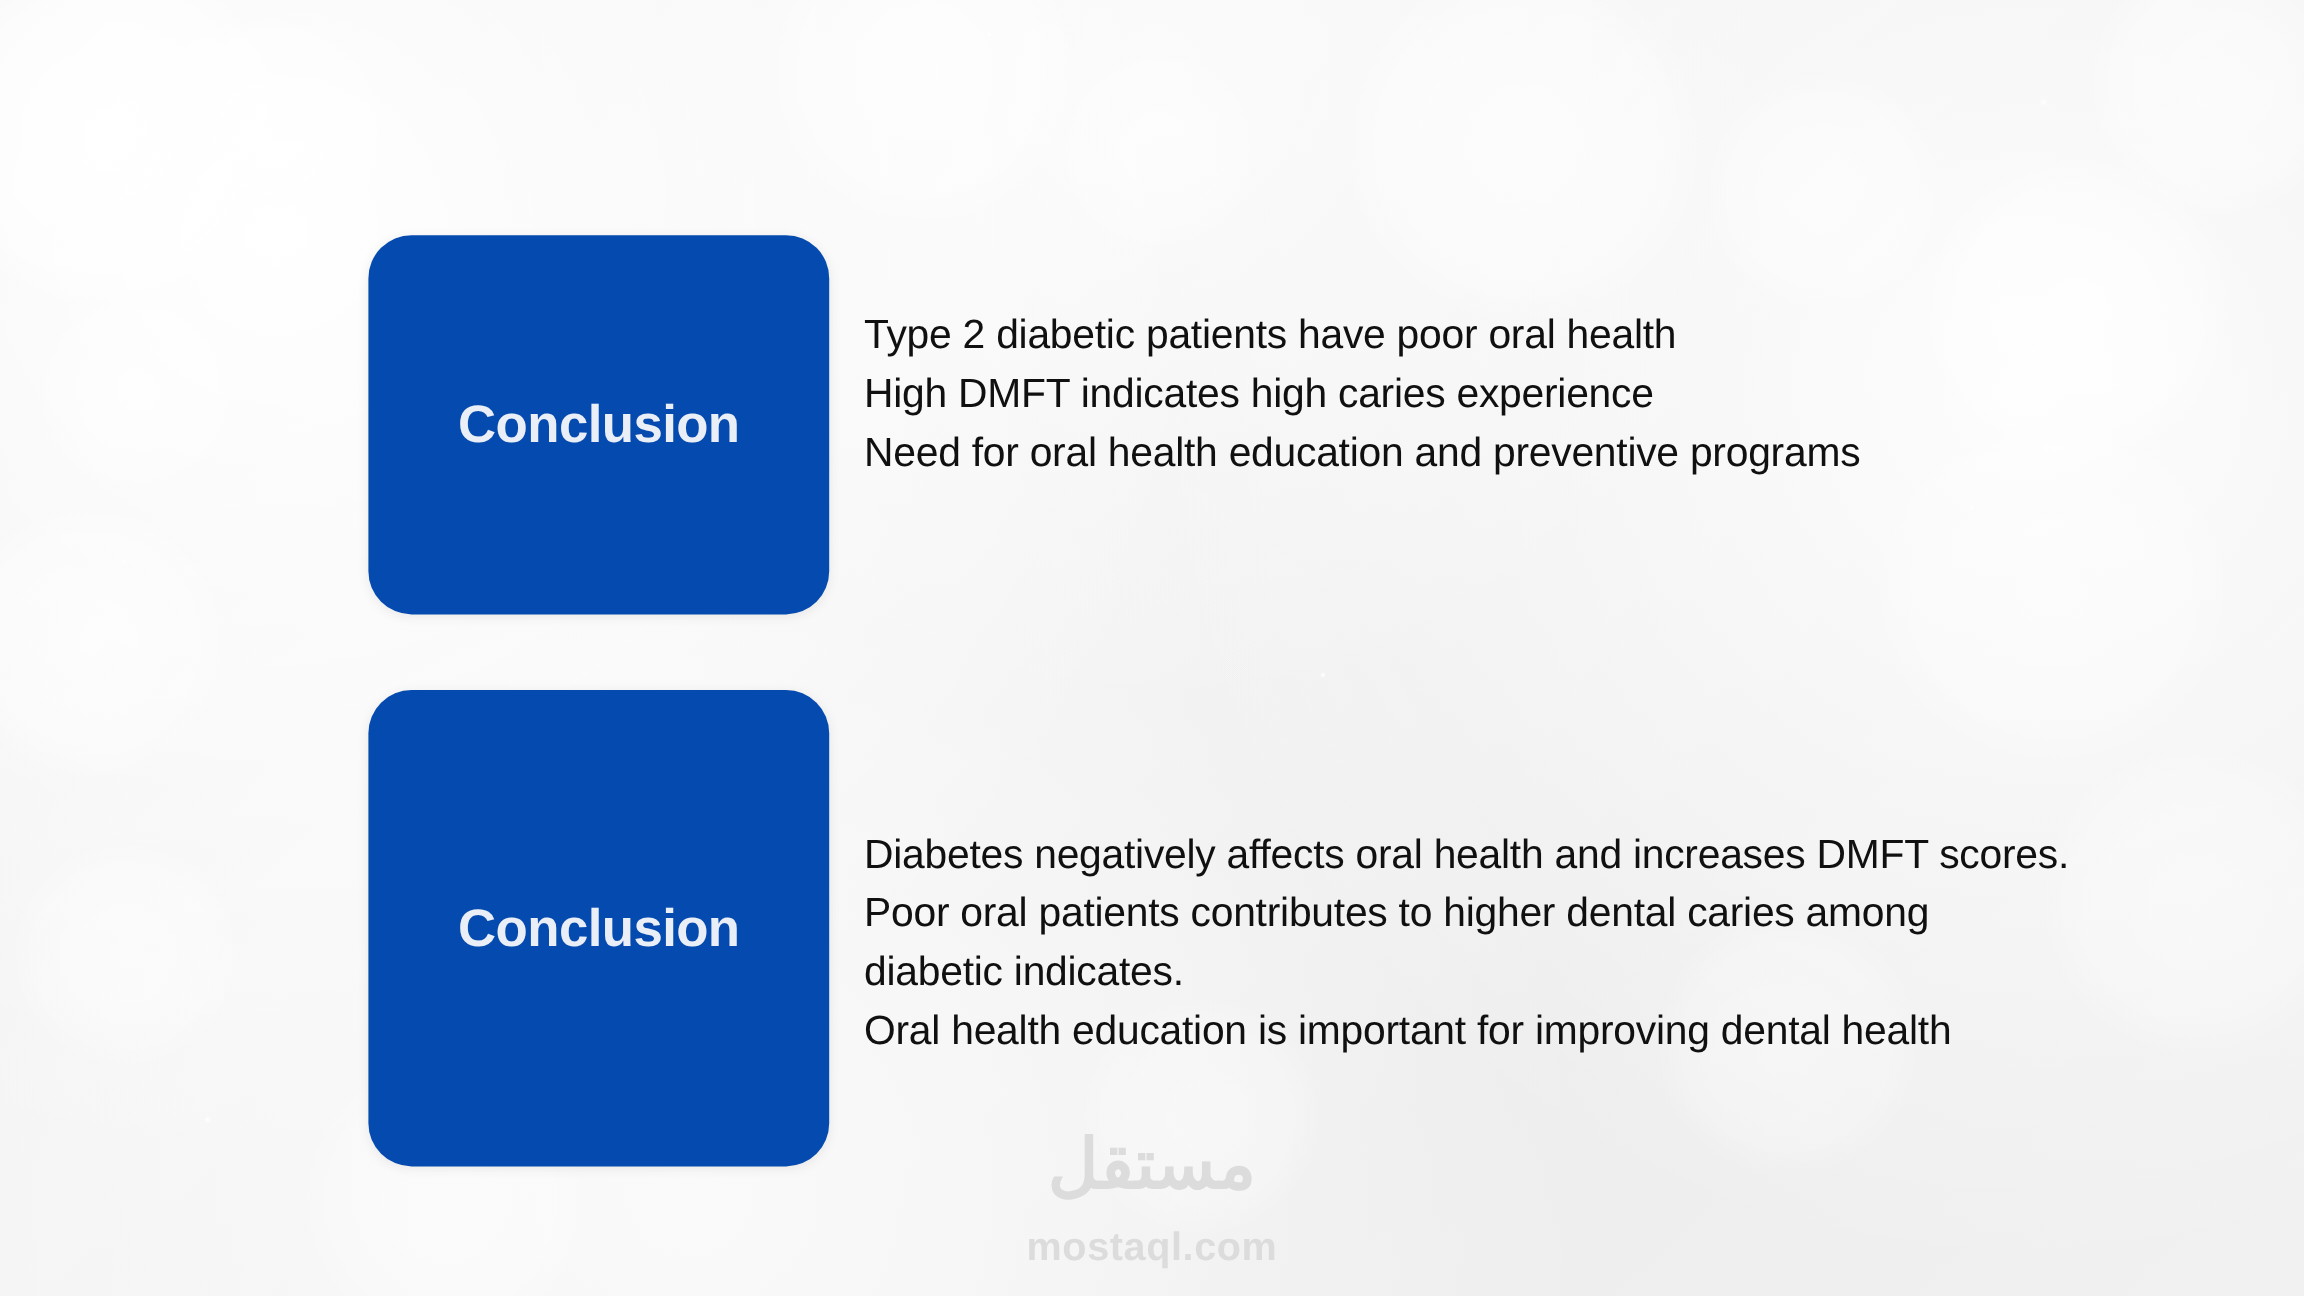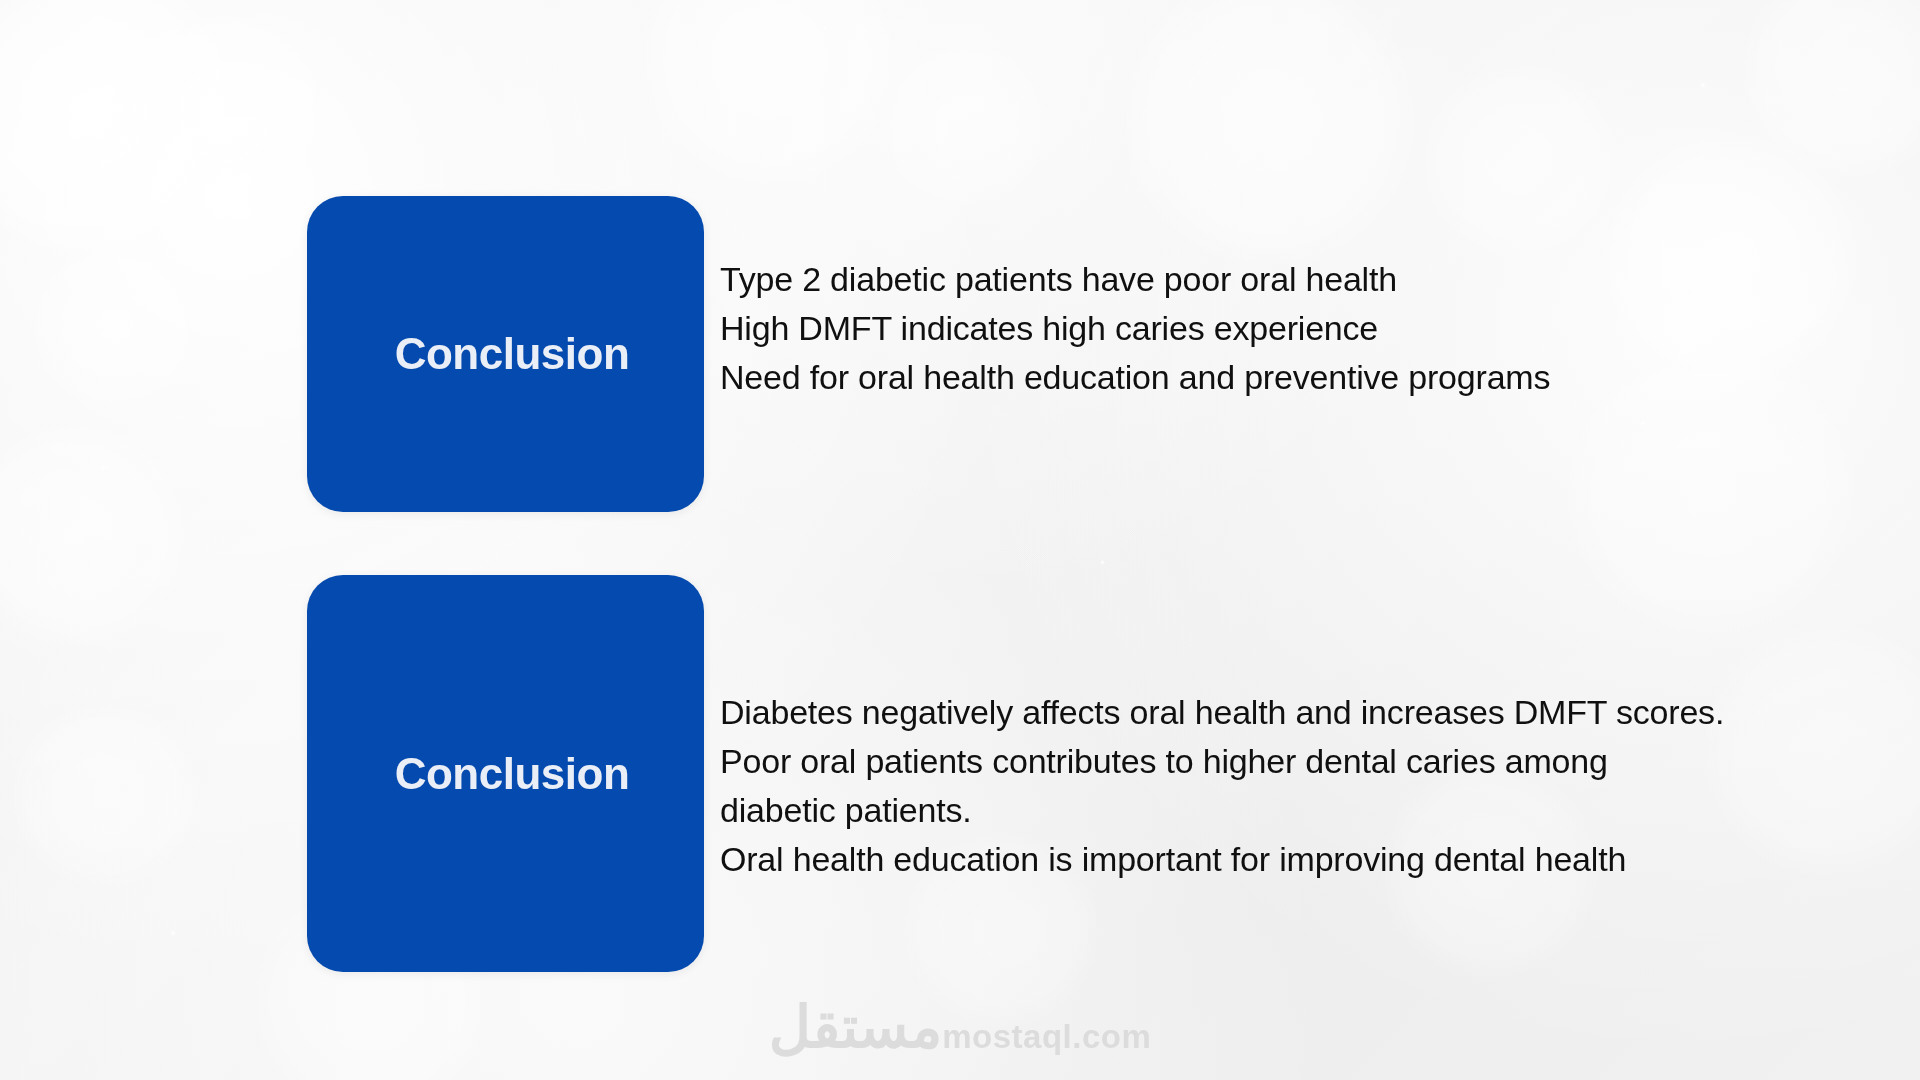--- a/index.html
+++ b/index.html
@@ -45,21 +45,20 @@
   .panel {
     position: absolute;
     left: 307px;
     width: 384px;
     background: #054aae;
     border-radius: 36px;
     display: flex;
     align-items: center;
     justify-content: center;
     box-shadow: 0 2px 10px rgba(0,0,0,0.07);
-    padding-left: 13px;
   }
   #panel-conclusion { top: 196px;  height: 316px; }
   #panel-discussion { top: 575px;  height: 397px; }
 
   .panel-label {
     color: #eaeef6;
     font-size: 44px;
     font-weight: bold;
     letter-spacing: -0.5px;
     white-space: nowrap;
@@ -79,21 +78,21 @@
   #text-discussion { top: 688px; }
   .textblock .line { display: block; }
 
   
   #watermark {
     position: absolute;
     left: 0;
     right: 0;
     bottom: 22px;
     display: flex;
-    flex-direction: row;
+    flex-direction: column;
     align-items: center;
     justify-content: center;
     pointer-events: none;
   }
   #watermark-arabic {
     color: #dcdcdc;
     font-size: 58px;
     font-weight: bold;
     line-height: 1.05;
     direction: rtl;
@@ -147,21 +146,21 @@
     <span class="line">Need for oral health education and preventive programs</span>
   </div>
 
   <div class="panel" id="panel-discussion">
     <span class="panel-label">Conclusion</span>
   </div>
 
   <div class="textblock" id="text-discussion">
     <span class="line">Diabetes negatively affects oral health and increases DMFT scores.</span>
     <span class="line">Poor oral patients contributes to higher dental caries among</span>
-    <span class="line">diabetic patients.</span>
+    <span class="line">diabetic indicates.</span>
     <span class="line">Oral health education is important for improving dental health</span>
   </div>
 
   <div id="watermark">
     <div id="watermark-arabic">مستقل</div>
     <div id="watermark-domain">mostaql.com</div>
   </div>
 
 </div>
 

